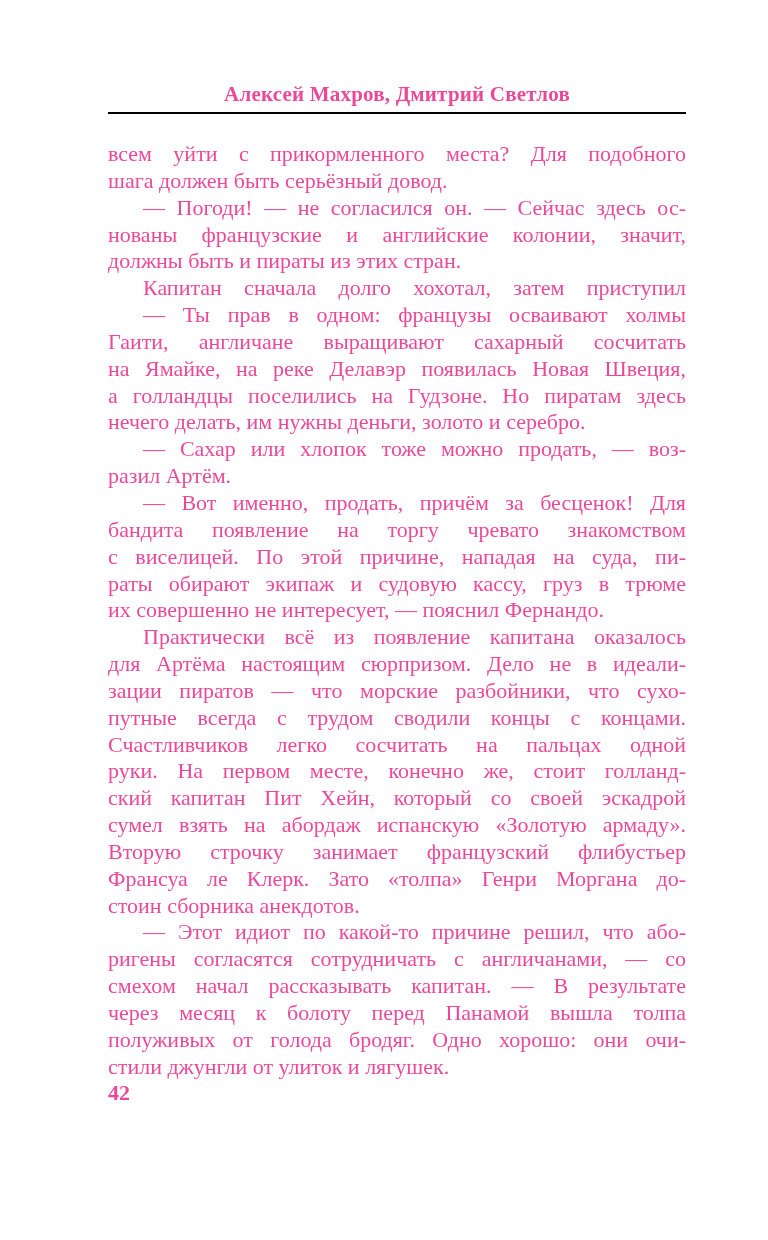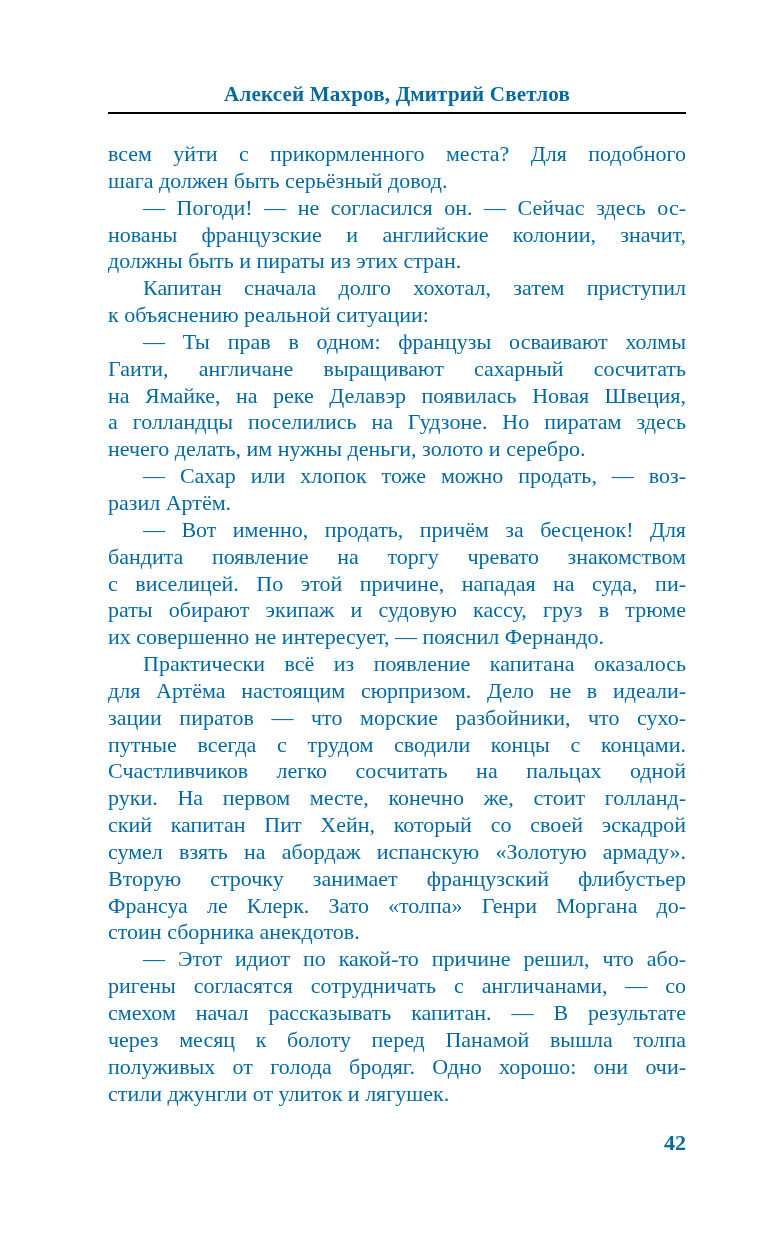--- a/index.html
+++ b/index.html
@@ -3,21 +3,21 @@
 <meta charset="utf-8">
 <style>
   html, body { margin: 0; padding: 0; }
   body { background: #e8e8e8; }
   .page {
     position: relative;
     width: 768px;
     height: 1240px;
     margin: 0 auto;
     background: #ffffff;
-    color: #0369a1;
+    color: #ec4899;
     font-family: "Liberation Serif", "DejaVu Serif", serif;
     overflow: hidden;
   }
   .column {
     position: absolute;
     left: 108px;
     top: 83px;
     width: 578px;
   }
   .running-head {
@@ -41,22 +41,22 @@
     text-align: justify;
     text-align-last: justify;
   }
   .ln.last {
     text-align-last: left;
   }
   .ln.ind {
     text-indent: 35px;
   }
   .folio {
-    margin-top: 24px;
-    text-align: right;
+    margin-top: 0;
+    text-align: left;
     font-weight: bold;
     font-size: 22px;
     line-height: 24px;
   }
 </style>
 </head>
 <body>
 
 <div class="page">
   <div class="column">
@@ -64,21 +64,20 @@
     <div class="running-head">Алексей Махров, Дмитрий Светлов</div>
     <hr class="rule">
 
     <div class="text-block">
       <div class="ln">всем уйти с прикормленного места? Для подобного</div>
       <div class="ln last">шага должен быть серьёзный довод.</div>
       <div class="ln ind">— Погоди! — не согласился он. — Сейчас здесь ос-</div>
       <div class="ln">нованы французские и английские колонии, значит,</div>
       <div class="ln last">должны быть и пираты из этих стран.</div>
       <div class="ln ind">Капитан сначала долго хохотал, затем приступил</div>
-      <div class="ln last">к объяснению реальной ситуации:</div>
       <div class="ln ind">— Ты прав в одном: французы осваивают холмы</div>
       <div class="ln">Гаити, англичане выращивают сахарный сосчитать</div>
       <div class="ln">на Ямайке, на реке Делавэр появилась Новая Швеция,</div>
       <div class="ln">а голландцы поселились на Гудзоне. Но пиратам здесь</div>
       <div class="ln last">нечего делать, им нужны деньги, золото и серебро.</div>
       <div class="ln ind">— Сахар или хлопок тоже можно продать, — воз-</div>
       <div class="ln last">разил Артём.</div>
       <div class="ln ind">— Вот именно, продать, причём за бесценок! Для</div>
       <div class="ln">бандита появление на торгу чревато знакомством</div>
       <div class="ln">с виселицей. По этой причине, нападая на суда, пи-</div>

